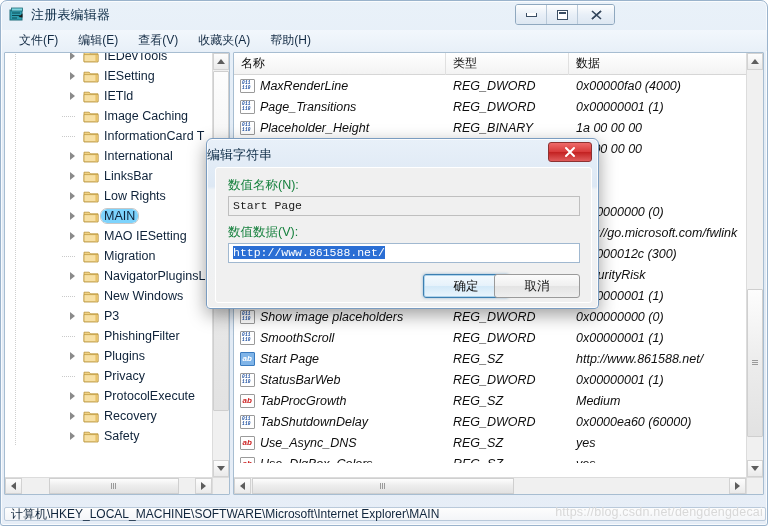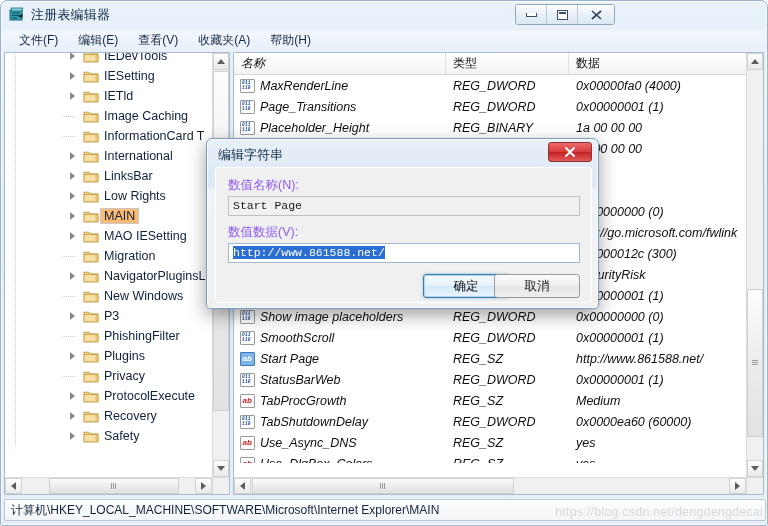--- a/index.html
+++ b/index.html
@@ -108,35 +108,35 @@
   .dash {
     position:absolute; left:57px; width:14px; height:1px;
     background-image: repeating-linear-gradient(to right,#a7a7a7 0 1px, transparent 1px 2px);
     opacity:.6;
   }
   .folder {
     position:absolute; left: 78px; width: 16px; height: 13px;
   }
   .tlabel { position:absolute; left: 99px; font-size:12.5px; color:#0e2239;text-align:right; }
   .tnode.sel .tlabel {
-    background: #fdba74; outline: 1px solid #c8c8c8; padding: 0 3px; left:96px;
+    background: #7dd3fc; outline: 1px solid #c8c8c8; padding: 0 3px; left:96px;border-radius:6px;
   }
 
   
   .lheader {
     position:absolute; left:0; top:0; width:513px; height:22px;
     background: linear-gradient(180deg,#ffffff 0%, #f3f3f3 100%);
     border-bottom: 1px solid #d6d6d6;
     display:flex;
   }
   .hcell {
     font-size:12px; color:#0d0d0d; padding-left:7px; line-height:21px;
     border-right: 1px solid #e0e0e0; height:22px; white-space:nowrap;
   }
-  .hc-name { width: 212px; font-style: italic; }
+  .hc-name { width: 212px; }
   .hc-type { width: 123px; }
   .hc-data { width: 178px; border-right:none; }
 
   
   .lrows { position:absolute; left:0; top:22px; width:513px; height:388px; overflow:hidden;font-style:italic; }
   .lrow {
     position:relative; height:21px; display:flex; align-items:center;
     font-size:12.5px; color:#0e0e0e; white-space:nowrap;
   }
   .ricon { position:absolute; left:6px; width:15px; height:14px; }
@@ -212,56 +212,56 @@
     margin-left:-3px;
     background: repeating-linear-gradient(to right,#9a9a9a 0 1px, transparent 1px 2px);
   }
   .corner-box {
     position:absolute; right:0; bottom:0; width:17px; height:17px; background:#f0f0f0;
     border-left:1px solid #dcdcdc; border-top:1px solid #dcdcdc;
   }
 
   
   .statusbar {
-    position:absolute; left:3px; bottom:4px; width:762px; height:22px;
+    position:absolute; left:3px; bottom:4px; width:762px; height:14px;
     background: linear-gradient(180deg,#fdfdfd 0%, #f3f5f8 100%);
     border:1px solid #b9c9da; border-radius:2px;
     display:flex; align-items:center;margin-top:32px;
   }
   .status-text { font-size:12px; color:#10253c; padding-left:6px; white-space:nowrap; }
   .watermark {
     position:absolute; right:4px; bottom:6px;
     font-size:12.5px; color:#d8d8d8; letter-spacing:.2px; white-space:nowrap;
   }
 
   
   .dialog {
     position:absolute; left:205px; top:137px; width:393px; height:171px;
     border:1px solid #7a9cc0; border-radius:6px 6px 4px 4px;
     background: linear-gradient(180deg,#e8f0f9 0%, #dde8f4 28%, #eff3f7 30%, #f0f0f0 100%);
     box-shadow: 0 6px 18px rgba(0,0,0,.38), inset 0 0 0 1px rgba(255,255,255,.8);
     overflow:hidden;
   }
   .dlg-title {
-    position:absolute; left:11px; top:7px; font-size:13px; color:#0b2a45; white-space:nowrap;
+    position:absolute; left:0; top:7px; font-size:13px; color:#0b2a45; white-space:nowrap;
   }
   .dlg-close {
     position:absolute; right:6px; top:3px; width:44px; height:20px;
     border:1px solid #8d3232; border-radius:3px;
     background: linear-gradient(180deg,#ee6b6b 0%, #d83b3b 48%, #c32222 52%, #e05b5b 100%);
     display:flex; align-items:center; justify-content:center;
     color:#ffffff; font-size:12px; font-weight:bold;
   }
   .dlg-body {
     position:absolute; left:8px; top:28px; width:377px; height:136px;
     background:#f0f0f0; border:1px solid #ffffff;
     border-radius:3px;
   }
   .dlg-label {
-    position:absolute; font-size:12.5px; color:#8b5cf6;
+    position:absolute; font-size:12.5px; color:#15803d;
     font-family:"Liberation Sans", sans-serif; white-space:nowrap;
   }
   .dlg-field {
     position:absolute; height:20px;
     border:1px solid #bfbfbf; background:#f0f0f0;
     font-family:"Liberation Mono","DejaVu Sans Mono",monospace;
     font-size:11.5px; color:#1a1a1a; line-height:18px; padding-left:4px;
     white-space:nowrap; overflow:hidden;
   }
   .dlg-field.editable { background:#ffffff; border:1px solid #a0b8d0; }

